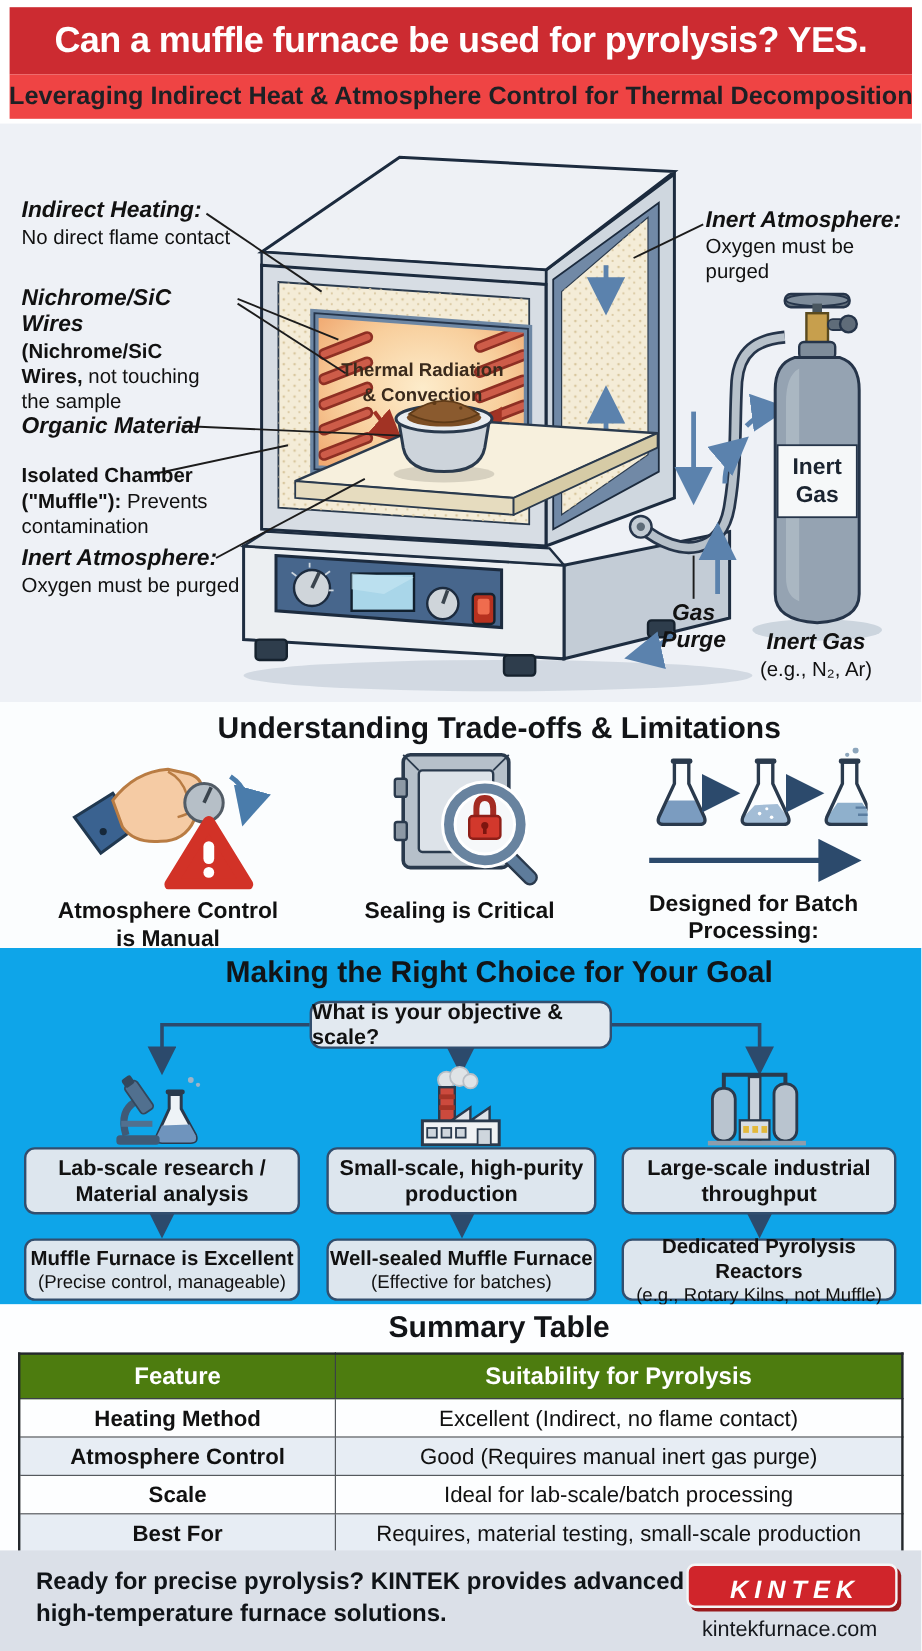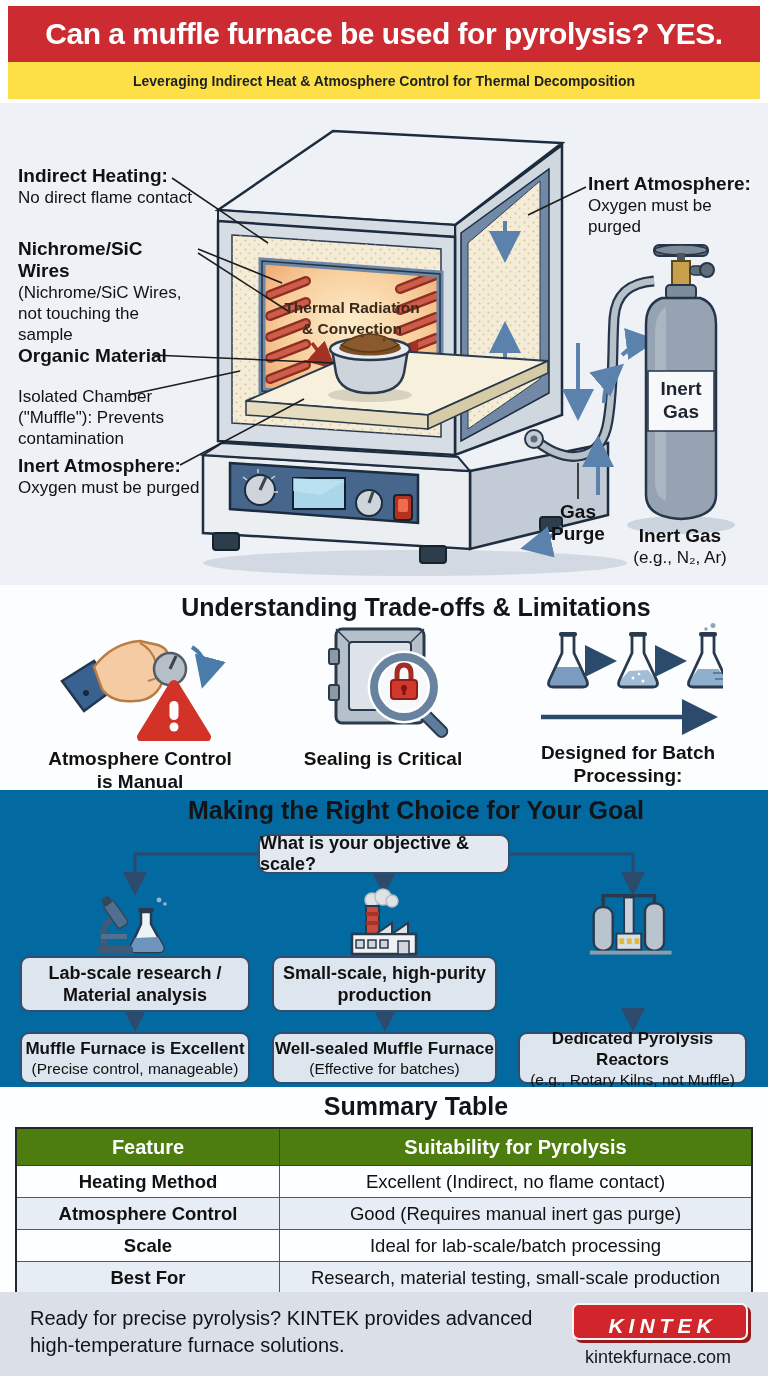--- a/index.html
+++ b/index.html
@@ -4,61 +4,61 @@
 <style>
   html,body{margin:0;padding:0;background:#fff;}
   #page{position:relative;width:768px;height:1376px;overflow:hidden;background:#fff;
         font-family:"Liberation Sans",sans-serif;color:#111;}
   svg text{font-family:"Liberation Sans",sans-serif;}
 
   
   .banner{position:absolute;left:8px;right:8px;top:6px;height:56px;background:#cc2b31;
           display:flex;align-items:center;justify-content:center;}
   .banner h1{margin:0;color:#fff;font-size:30px;letter-spacing:-0.5px;font-weight:bold;white-space:nowrap;}
-  .subtitle{position:absolute;left:8px;right:8px;top:62px;height:37px;background:#fde047;
-            display:flex;align-items:center;justify-content:center;font-size:14px;font-weight:bold;color:#1d2024;white-space:nowrap;}
+  .subtitle{position:absolute;left:8px;right:8px;top:62px;height:37px;background:#ef4444;
+            display:flex;align-items:center;justify-content:center;font-size:21px;font-weight:bold;color:#1d2024;white-space:nowrap;}
 
   
   .diagram{position:absolute;left:0;top:103px;width:768px;height:482px;background:#eef1f6;}
   .diagram svg.scene{position:absolute;left:0;top:0;}
   .dlabel{position:absolute;}
-  .lh{display:block;font-weight:bold;font-size:19px;line-height:22px;}
+  .lh{display:block;font-weight:bold;font-size:19px;line-height:22px;font-style:italic;}
   .lb{display:block;font-size:17px;line-height:21px;}
-  .lb b{font-weight:normal;}
+  .lb b{font-weight:bold;}
   .center{text-align:center;}
 
   
   .trade{position:absolute;left:0;top:585px;width:768px;height:205px;background:#fbfdfe;}
   .sec-title{position:absolute;left:0;width:768px;text-align:center;font-size:25px;font-weight:bold;color:#121417;padding-left:32px;}
   .tcol{position:absolute;top:38px;text-align:center;}
   .tcap{font-size:19px;font-weight:bold;line-height:23px;margin-top:2px;}
   .tcap .reg{font-weight:normal;font-size:18px;display:block;}
 
   
-  .flow{position:absolute;left:0;top:790px;width:768px;height:297px;background:#0369a1;}
+  .flow{position:absolute;left:0;top:790px;width:768px;height:297px;background:#0ea5e9;}
   .qbox{position:absolute;left:258px;top:44px;width:252px;height:40px;background:#e2e9f0;
         border:2.5px solid #324e6e;border-radius:10px;display:flex;align-items:center;justify-content:center;
         font-size:18px;font-weight:bold;box-sizing:border-box;}
   .fbox{position:absolute;background:#dde6ee;border:2.5px solid #324e6e;border-radius:9px;
         display:flex;flex-direction:column;align-items:center;justify-content:center;text-align:center;box-sizing:border-box;}
   .fbox .l1{font-size:18px;font-weight:bold;line-height:22px;}
   .fbox .l1b{font-size:17px;font-weight:bold;line-height:21px;}
   .fbox .l2{font-size:15.5px;line-height:19px;}
 
   
   .summary{position:absolute;left:0;top:1087px;width:768px;height:205px;background:#fdfeff;}
   table.sum{position:absolute;left:15px;top:40px;width:738px;border-collapse:collapse;border:2.5px solid #24282c;}
   table.sum th{background:#4d7c0f;color:#fff;font-size:20px;font-weight:bold;height:34px;border:1.5px solid #3b4046;}
   table.sum td{font-size:18.5px;height:31px;text-align:center;border:1.5px solid #55595e;padding:0 6px;}
   table.sum td.feat{font-weight:bold;width:250px;}
   table.sum tr.stripe td{background:#e7edf4;}
 
   
   .footer{position:absolute;left:0;top:1292px;width:768px;height:84px;background:#dbe0e8;}
-  .cta{position:absolute;left:30px;top:13px;font-size:20px;font-weight:normal;line-height:27px;color:#101418;}
+  .cta{position:absolute;left:30px;top:13px;font-size:20px;font-weight:bold;line-height:27px;color:#101418;}
   .logo{position:absolute;right:20px;top:11px;width:176px;height:37px;background:#d0252b;border-radius:7px;
         border:2px solid #f4f5f6;box-shadow:3px 3px 0 #991a1d;display:flex;align-items:flex-end;justify-content:center;box-sizing:border-box;}
   .logo span{color:#fff;font-weight:bold;font-style:italic;font-size:21px;letter-spacing:5px;padding-left:5px;}
   .site{position:absolute;right:20px;top:55px;width:180px;text-align:center;font-size:18px;color:#15181d;}
 </style>
 </head>
 <body>
 
 <div id="page">
 
@@ -422,20 +422,24 @@
     </svg>
     <div class="qbox">What is your objective &amp; scale?</div>
 
     <div class="fbox" style="left:20px;top:166px;width:230px;height:56px">
       <span class="l1">Lab-scale research /</span>
       <span class="l1">Material analysis</span>
     </div>
     <div class="fbox" style="left:272px;top:166px;width:225px;height:56px">
       <span class="l1">Small-scale, high-purity</span>
       <span class="l1">production</span>
+    </div>
+    <div class="fbox" style="left:518px;top:166px;width:229px;height:56px">
+      <span class="l1">Large-scale industrial</span>
+      <span class="l1">throughput</span>
     </div>
     <div class="fbox" style="left:20px;top:242px;width:230px;height:52px">
       <span class="l1b">Muffle Furnace is Excellent</span>
       <span class="l2">(Precise control, manageable)</span>
     </div>
     <div class="fbox" style="left:272px;top:242px;width:225px;height:52px">
       <span class="l1b">Well-sealed Muffle Furnace</span>
       <span class="l2">(Effective for batches)</span>
     </div>
     <div class="fbox" style="left:518px;top:242px;width:229px;height:52px">
@@ -461,21 +465,21 @@
         <tr class="stripe">
           <td class="feat">Atmosphere Control</td>
           <td>Good (Requires manual inert gas purge)</td>
         </tr>
         <tr>
           <td class="feat">Scale</td>
           <td>Ideal for lab-scale/batch processing</td>
         </tr>
         <tr class="stripe">
           <td class="feat">Best For</td>
-          <td>Research, material testing, small-scale production</td>
+          <td>Requires, material testing, small-scale production</td>
         </tr>
       </tbody>
     </table>
   </div>
 
   <div class="footer">
     <div class="cta">
       <span>Ready for precise pyrolysis? KINTEK provides advanced</span><br>
       <span>high-temperature furnace solutions.</span>
     </div>

